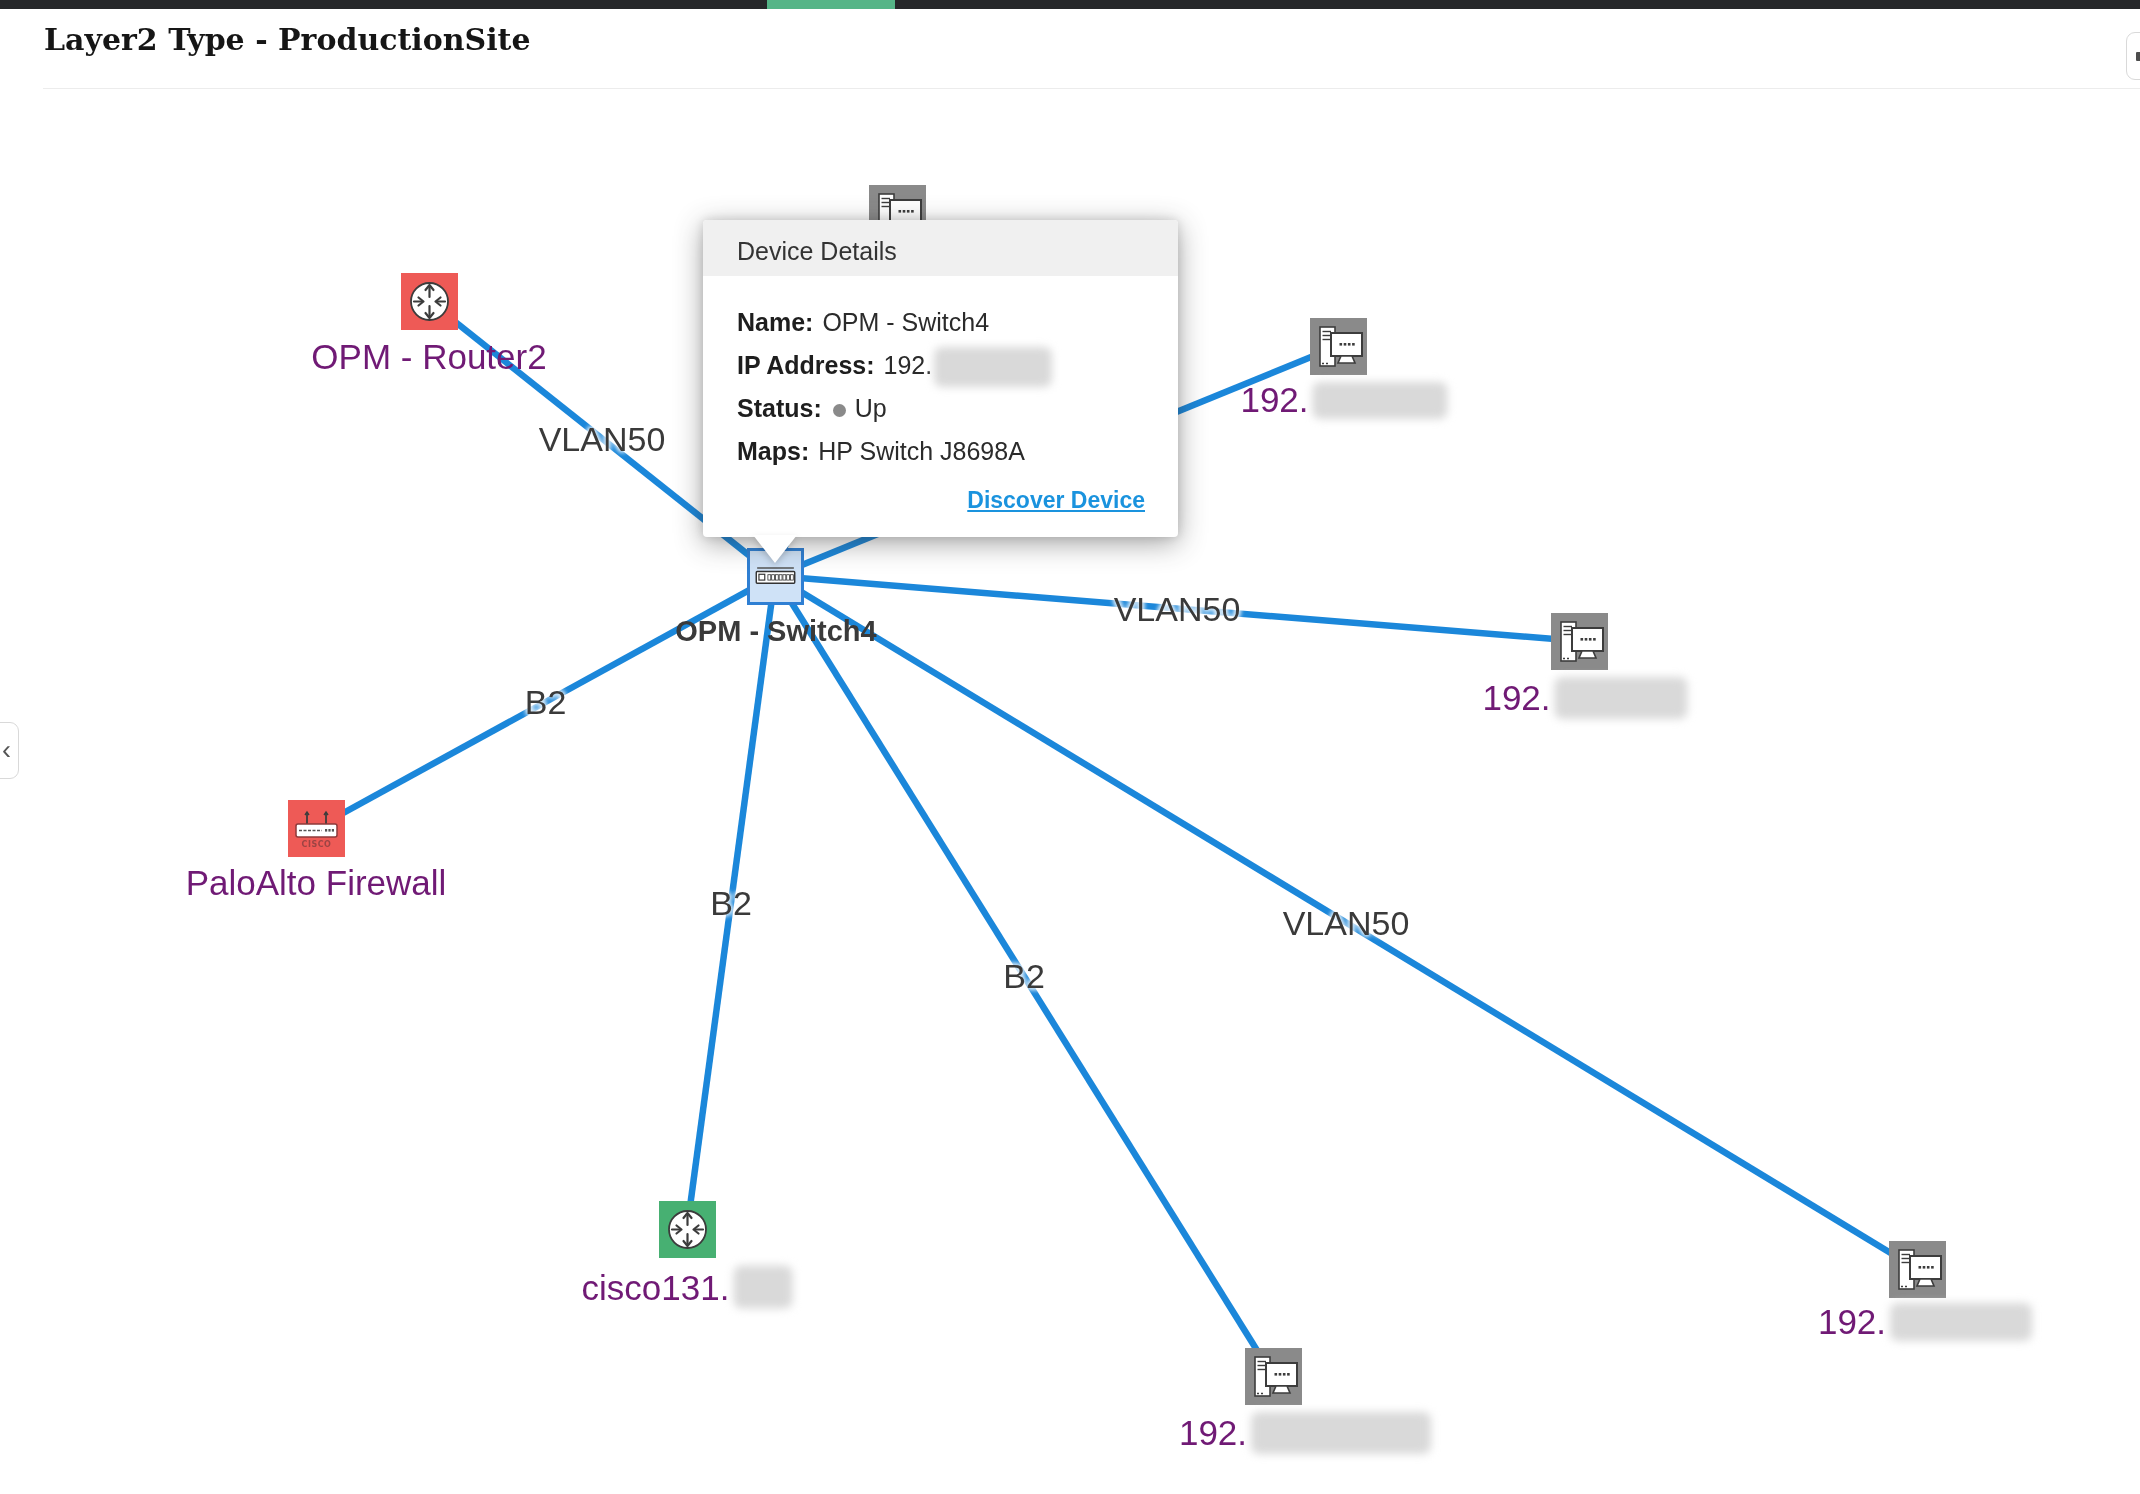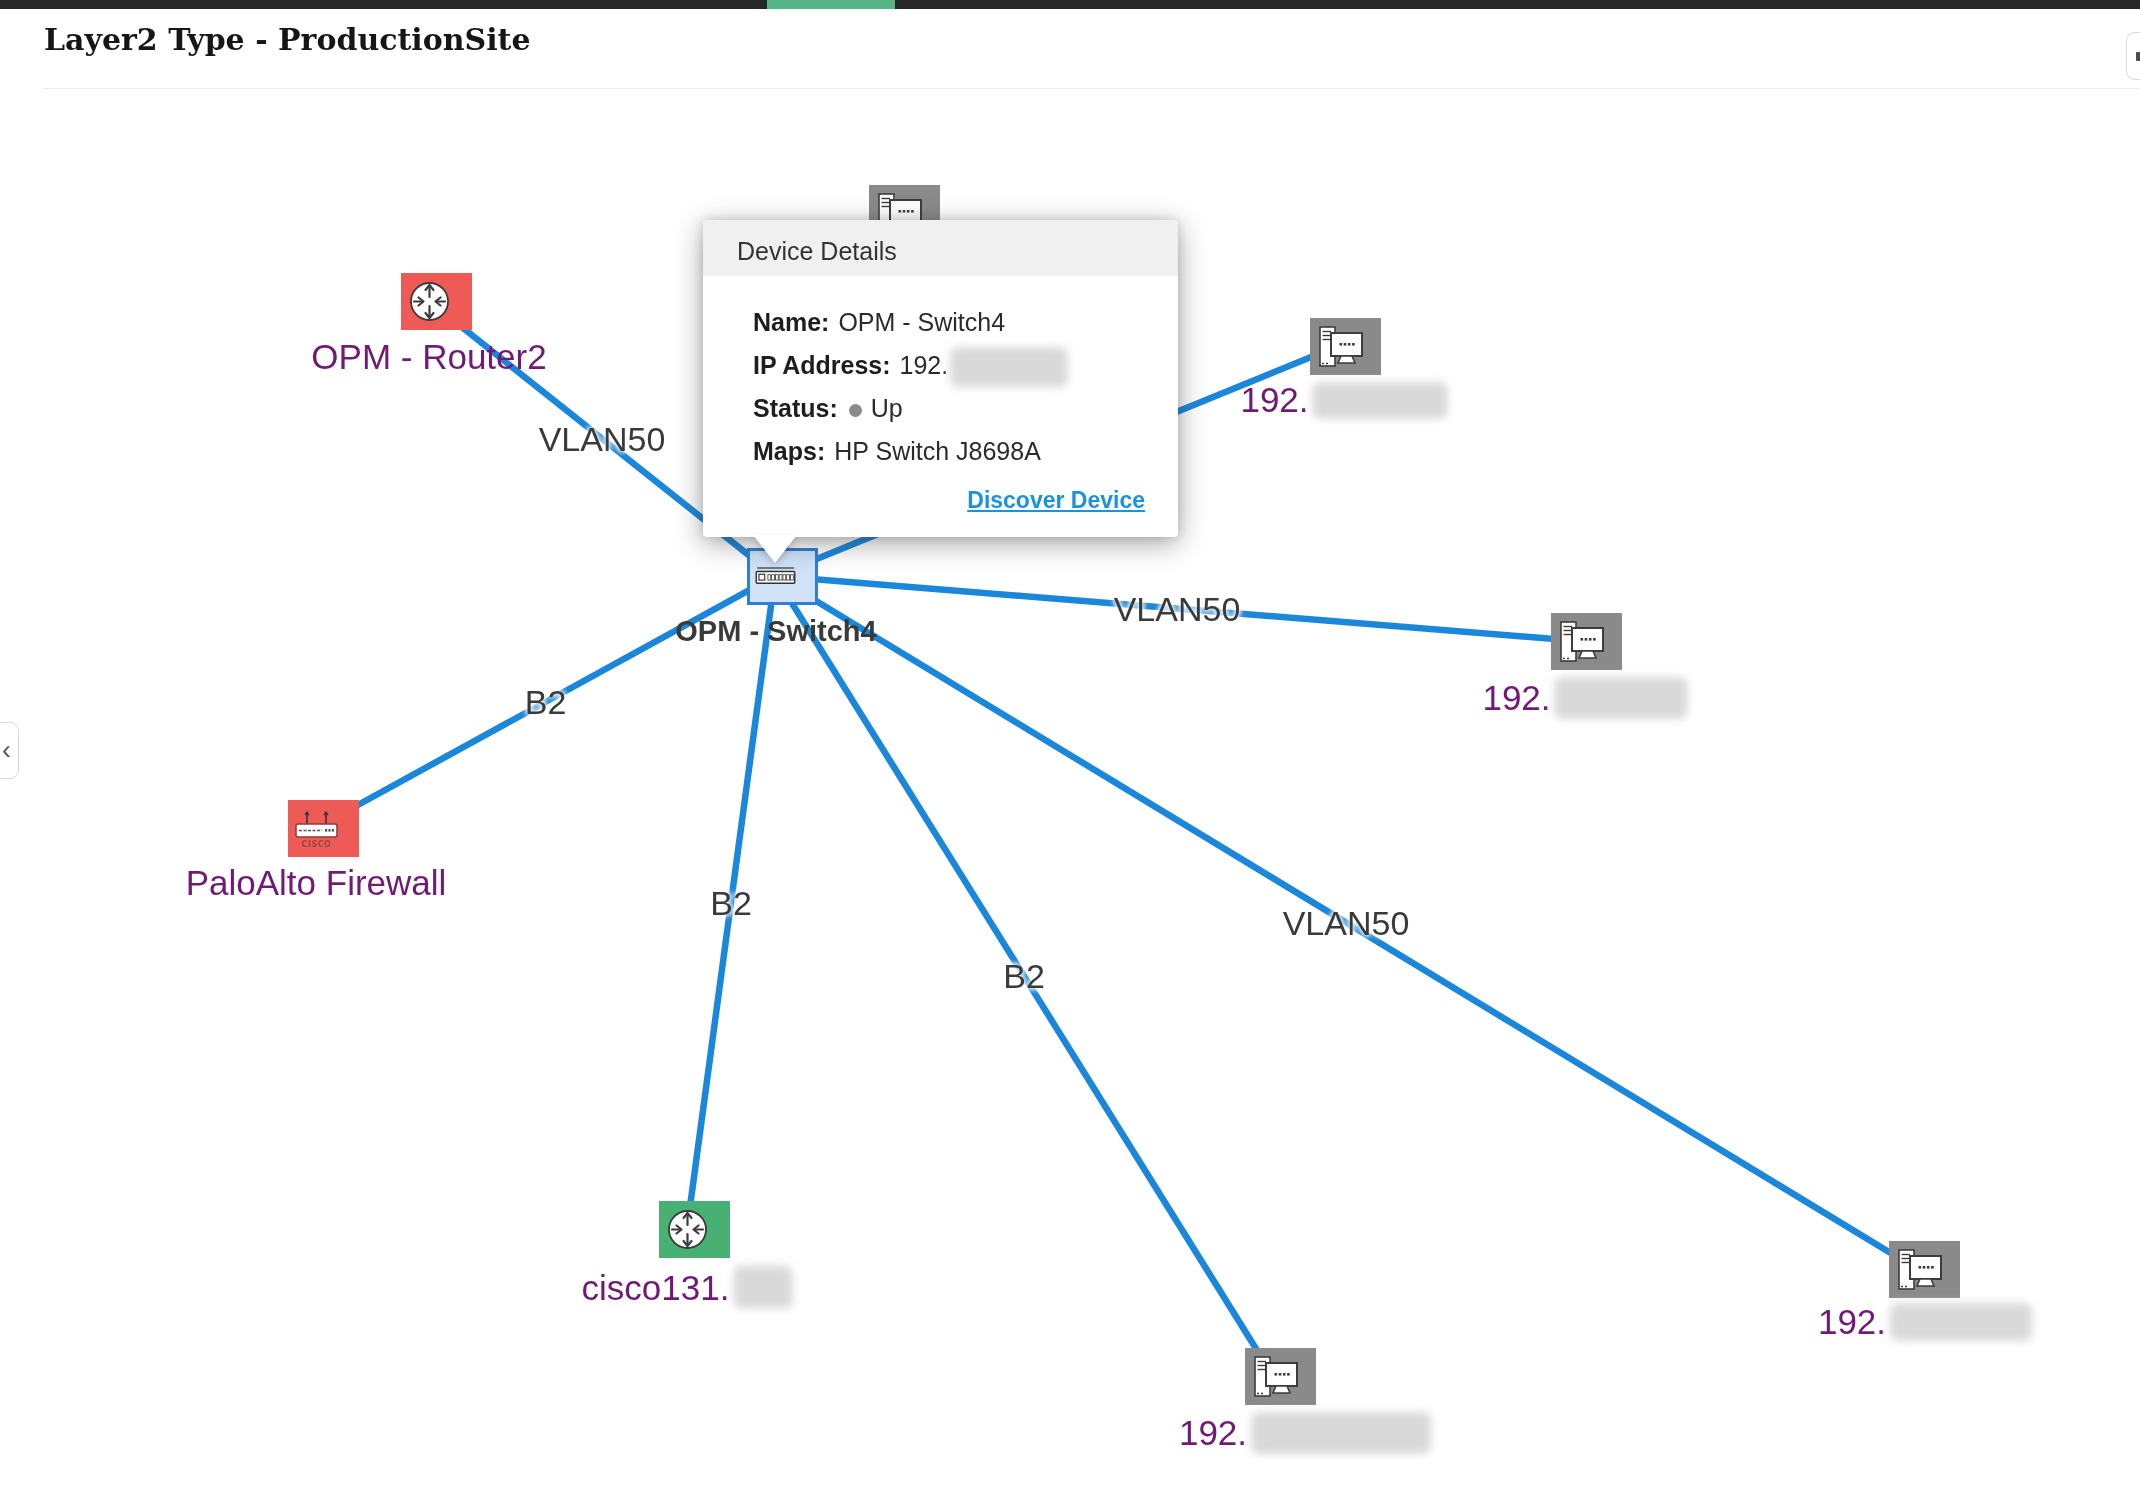--- a/index.html
+++ b/index.html
@@ -28,41 +28,41 @@
   }
   .collapse-btn span{font-size:27px;color:#555;line-height:1;}
   
   #map-stage{position:absolute;left:0;top:0;width:2140px;height:1494px;}
   #links-svg{position:absolute;left:0;top:0;z-index:1;}
   .link-label{
     position:absolute;transform:translate(-50%,-50%);z-index:2;
     font-weight:normal;font-size:34px;color:#3a3a3a;white-space:nowrap;
     text-shadow:0 0 5px #fff,0 0 5px #fff,0 0 6px #fff;
   }
-  .node{position:absolute;width:71px;height:57px;z-index:3;}
+  .node{position:absolute;width:57px;height:57px;z-index:3;}
   .node svg{position:absolute;left:0;top:0;}
   .node.switch-node{background:#cfe2f7;border:3px solid #2f7fd3;box-sizing:border-box;}
   .node-label{
     position:absolute;transform:translate(-50%,-50%);z-index:3;
     display:flex;align-items:center;gap:4px;
     font-size:35px;color:#701a75;white-space:nowrap;
   }
   .node-label.bold{font-weight:bold;font-size:29px;color:#3a3a3a;}
   .redact{display:inline-block;background:#d9d9d9;border-radius:8px;filter:blur(4px);}
   
   .popup{
     position:absolute;left:703px;top:220px;width:475px;height:317px;background:#fff;
     border-radius:4px;z-index:30;box-sizing:border-box;
     box-shadow:0 6px 28px rgba(50,50,50,.45),0 0 10px rgba(0,0,0,.12);
   }
   .popup-header{
     height:56px;line-height:62px;background:#f0f0f0;border-radius:4px 4px 0 0;
     padding-left:34px;font-size:25px;color:#333;
   }
-  .popup-body{padding:25px 33px 0 34px;font-size:25px;color:#2b2b2b;margin-left:16px;}
+  .popup-body{padding:25px 33px 0 34px;font-size:25px;color:#2b2b2b;}
   .popup-row{line-height:43px;white-space:nowrap;}
   .popup-row b{margin-right:9px;color:#1e1e1e;}
   .popup-row .redact{width:118px;height:40px;vertical-align:middle;margin-left:2px;}
   .status-dot{
     display:inline-block;width:13px;height:13px;border-radius:50%;background:#8a8a8a;
     margin:0 9px 0 2px;vertical-align:middle;
   }
   .popup-action{text-align:right;margin-top:9px;line-height:34px;}
   .popup-action a{color:#1a93de;font-weight:bold;font-size:23px;text-decoration:underline;cursor:pointer;}
   .popup-pointer{

